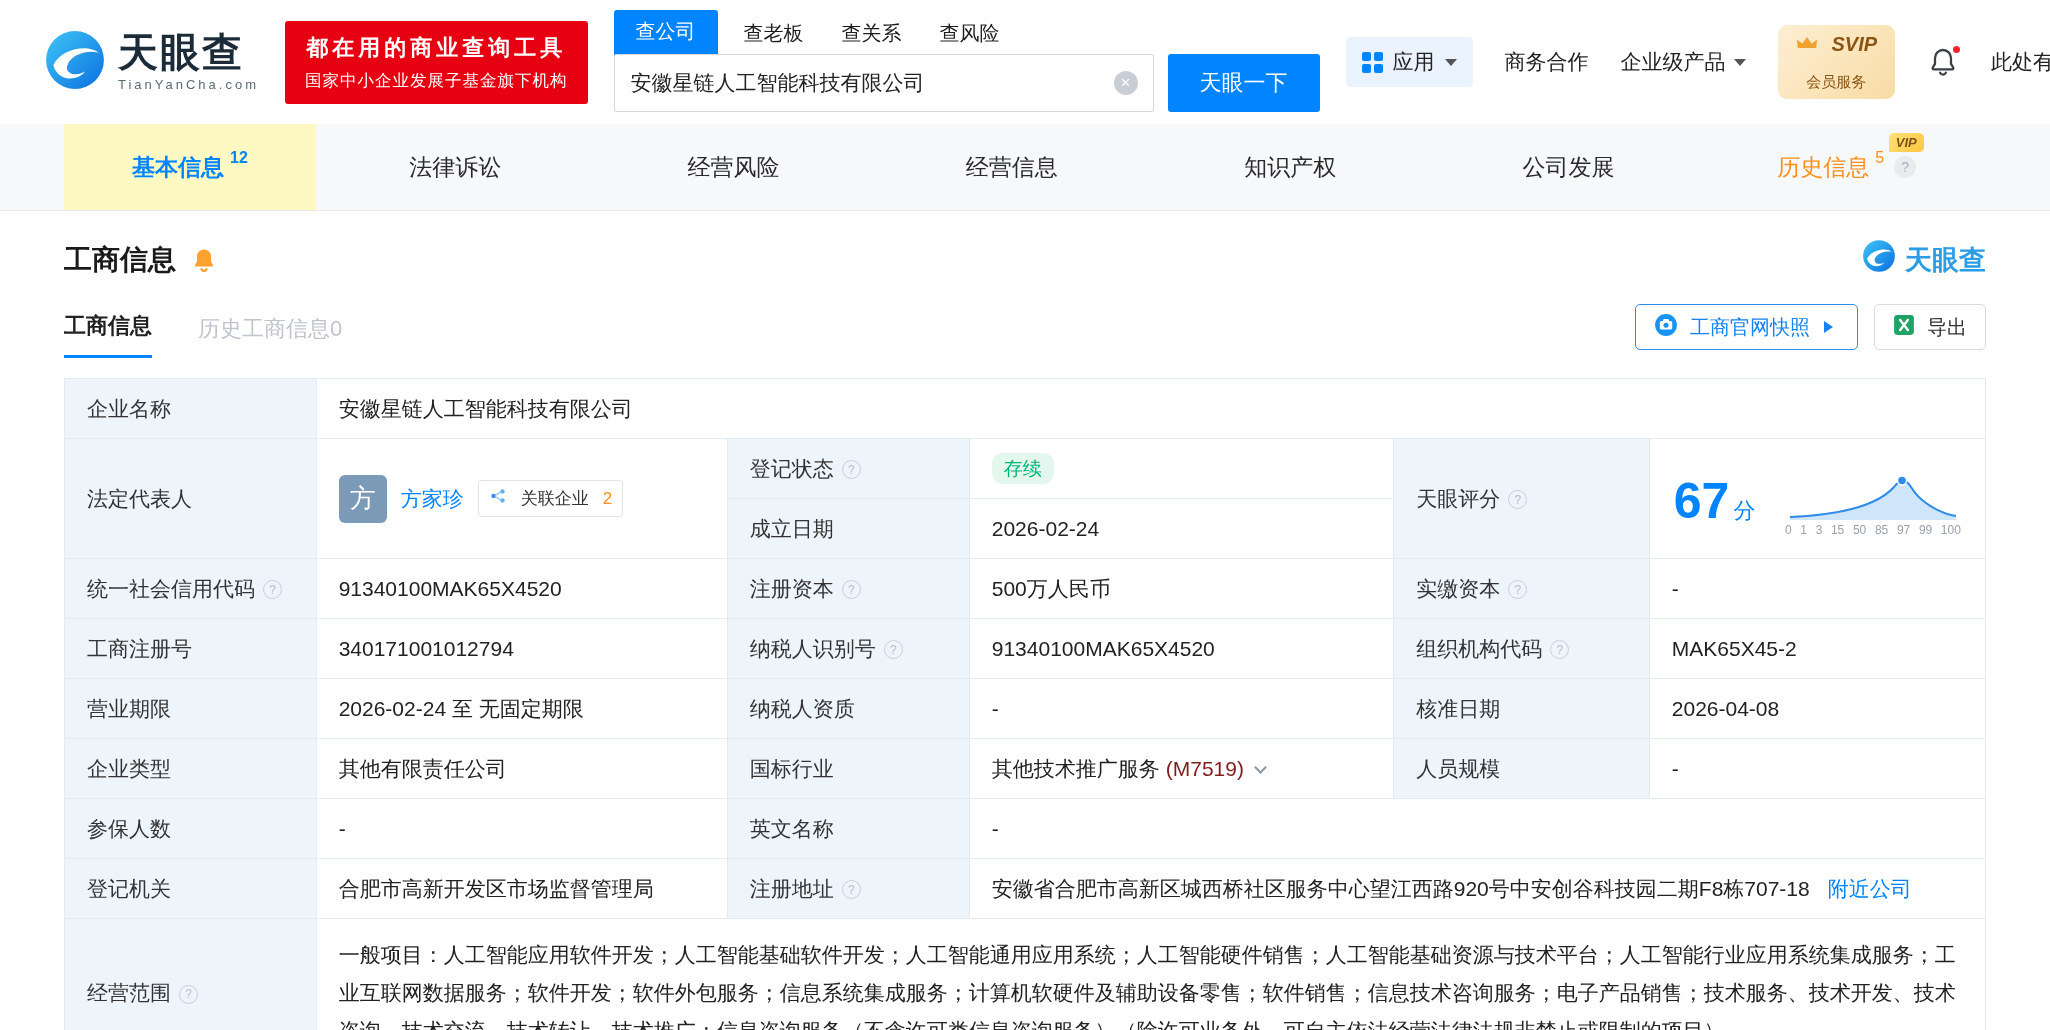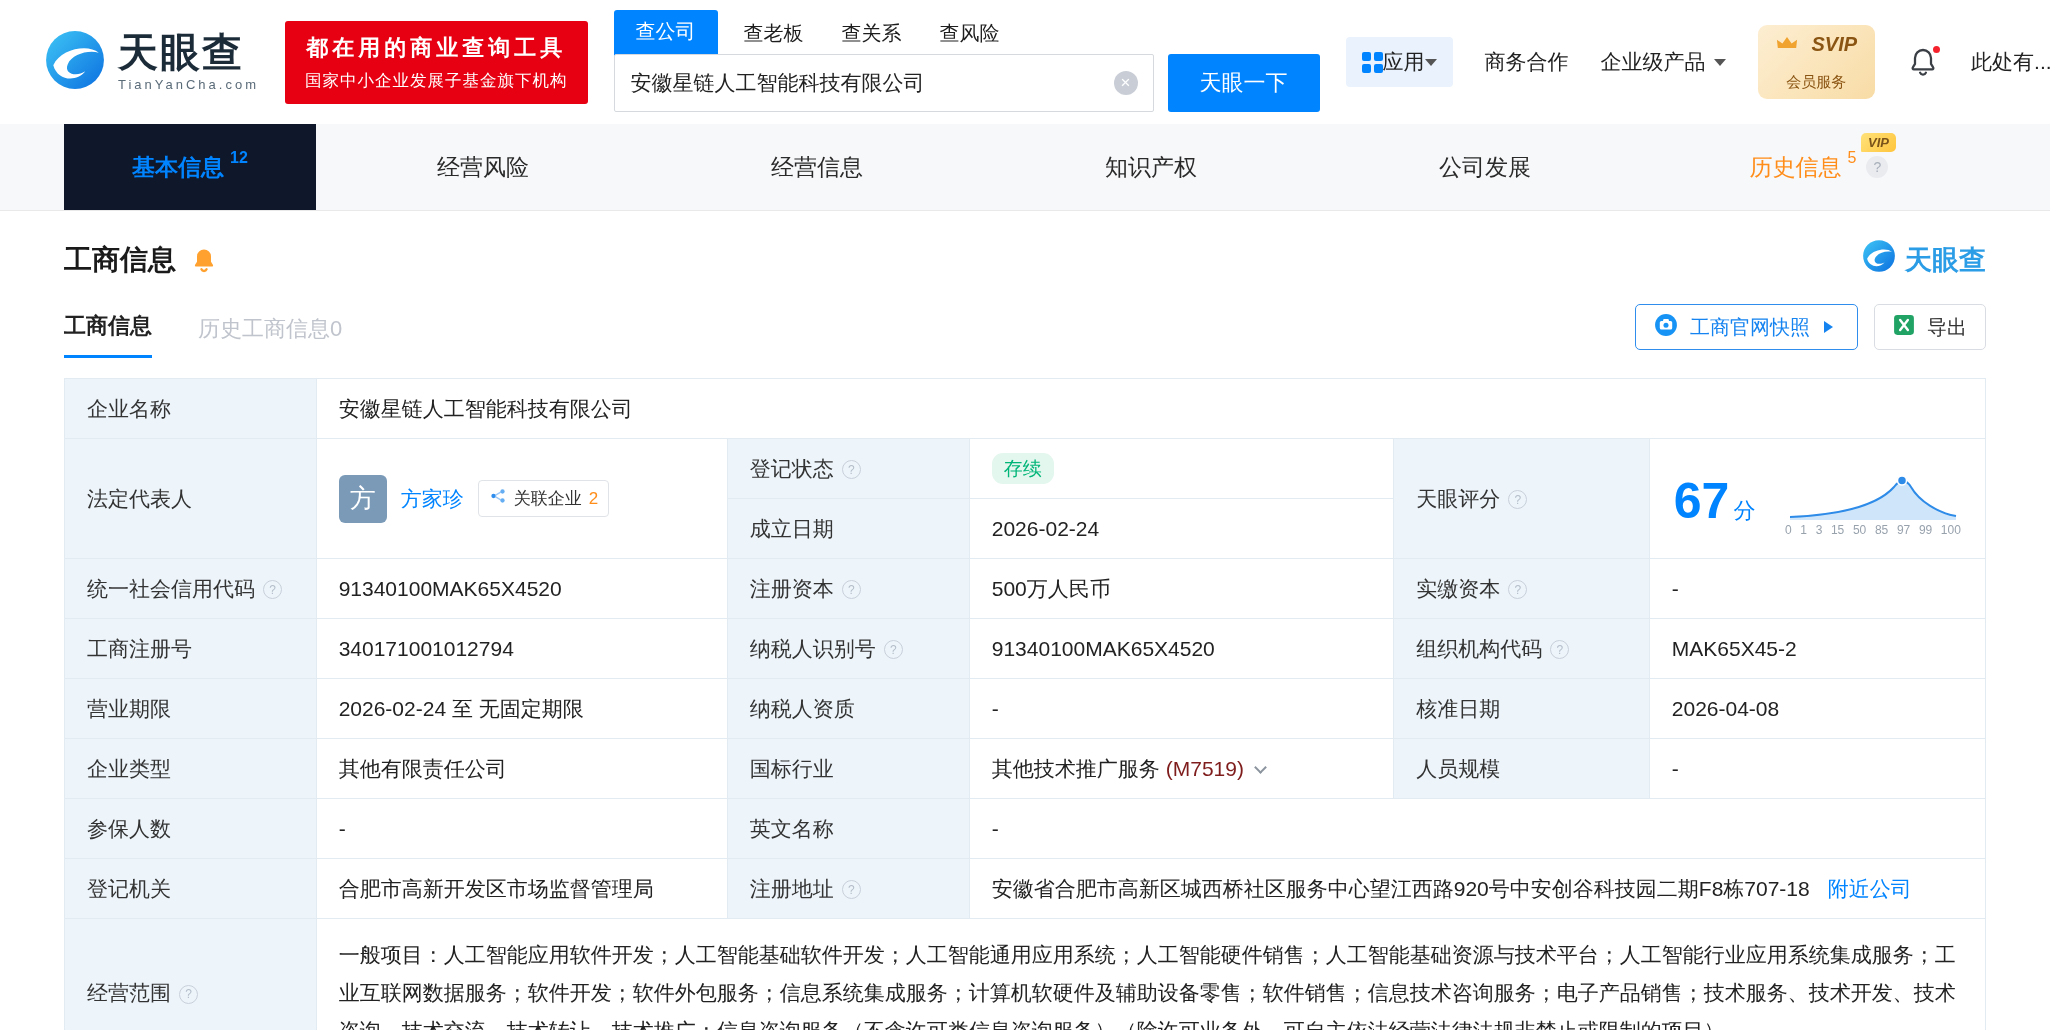--- a/index.html
+++ b/index.html
@@ -24,41 +24,41 @@
   .search-row{display:flex;align-items:center}
   .search-box{position:relative;width:540px}
   .search-box input{width:100%;height:58px;border:1px solid #d6dade;border-radius:2px;
     padding:0 54px 0 16px;font-size:21px;color:#222;outline:none;font-family:inherit}
   .clear-btn{position:absolute;right:16px;top:50%;transform:translateY(-50%);width:24px;height:24px;
     border-radius:50%;background:#c9ced6;color:#fff;font-size:17px;line-height:23px;text-align:center;cursor:pointer}
   .search-btn{height:58px;width:152px;margin-left:14px;background:#0084ff;color:#fff;font-size:22px;
     border:none;border-radius:3px;cursor:pointer;font-family:inherit}
 
   .header-right{margin-left:auto;display:flex;align-items:center;gap:32px;font-size:21px;color:#222;white-space:nowrap}
-  .apps{display:flex;align-items:center;background:#e9f2fd;border-radius:4px;padding:11px 16px;cursor:pointer}
+  .apps{display:flex;align-items:center;gap:10px;background:#e9f2fd;border-radius:4px;padding:11px 16px;cursor:pointer}
   .grid-icon{display:grid;grid-template-columns:9px 9px;gap:3px}
   .grid-icon i{width:9px;height:9px;background:#0084ff;border-radius:2px;display:block}
   .caret{width:0;height:0;border:6px solid transparent;border-top:7px solid #555;margin-top:7px}
   .hlink{display:flex;align-items:center;gap:8px;color:#222;cursor:pointer}
   .svip{background:linear-gradient(135deg,#fdeed2,#f8dca6);border-radius:9px;padding:8px 18px;
     text-align:center;cursor:pointer;line-height:1.15}
   .svip .top{display:flex;align-items:center;justify-content:center;gap:14px;color:#8a5412;
     font-weight:700;font-style:italic;font-size:20px}
   .svip .bottom{color:#8a5412;font-size:15px;margin-top:17px}
   .bell-wrap{position:relative;cursor:pointer;display:flex}
   .bell-dot{position:absolute;top:-2px;right:-3px;width:11px;height:11px;background:#f5222d;
     border-radius:50%;border:2px solid #fff}
   .user{display:flex;align-items:center;gap:6px;cursor:pointer}
 
   
   .main-tabs{background:#f7f8fa;border-bottom:1px solid #e9e9e9}
   .main-tabs-inner{margin:0 64px;display:flex;height:86px}
   .tab{flex:1;display:flex;align-items:center;justify-content:center;font-size:23px;color:#2a2a2a;
     cursor:pointer;position:relative;white-space:nowrap}
-  .tab.active{flex:0 0 252px;background:#0f172a;color:#0084ff;font-weight:700}
+  .tab.active{flex:0 0 252px;background:#fef9c3;color:#0084ff;font-weight:700}
   .tab .count{font-size:16px;margin-left:6px;position:relative;top:-9px;font-weight:400}
   .tab.active .count{font-weight:600}
   .tab.history{color:#ff8d1a}
   .vip-tag{position:absolute;top:9px;left:calc(50% + 42px);background:linear-gradient(135deg,#ffe27a,#ffc53d);
     color:#7a531a;font-size:13px;font-weight:700;font-style:italic;padding:2px 7px;border-radius:5px 5px 5px 1px}
   .tab-help{width:22px;height:22px;background:#e9ebef;border-radius:50%;color:#a9b0ba;font-size:14px;
     display:inline-flex;align-items:center;justify-content:center;margin-left:10px}
 
   
   .content{padding:0 64px}
@@ -86,21 +86,21 @@
   td.lbl{background:#edf5fb;color:#333}
   .help{display:inline-flex;align-items:center;justify-content:center;width:19px;height:19px;
     border:1.5px solid #c8cfd9;border-radius:50%;color:#b4bdc9;font-size:12px;margin-left:8px;
     vertical-align:2px;cursor:pointer}
   .badge-green{display:inline-block;background:#e3f7ee;color:#00b578;font-size:19px;
     padding:6px 12px;border-radius:11px;line-height:1}
   .rep{display:flex;align-items:center;gap:14px}
   .avatar{width:48px;height:48px;background:#7a9ab8;border-radius:6px;color:#fff;font-size:26px;
     display:flex;align-items:center;justify-content:center;flex:0 0 48px;cursor:pointer}
   .rep-name{color:#0084ff;cursor:pointer}
-  .rel-tag{display:inline-flex;align-items:center;gap:7px;border:1px solid #e0e3e8;border-radius:4px;
+  .rel-tag{display:inline-flex;align-items:center;gap:14px;border:1px solid #e0e3e8;border-radius:4px;
     padding:6px 10px;font-size:17px;color:#333;cursor:pointer;white-space:nowrap}
   .rel-count{color:#ff8d1a}
   .score-cell{display:flex;align-items:center;justify-content:space-between;gap:14px;padding:4px 2px 0 2px}
   .score-num{color:#0084ff;font-weight:700;font-size:50px;display:flex;align-items:baseline;line-height:1}
   .score-unit{font-size:22px;font-weight:400;margin-left:4px}
   .chart{display:flex;flex-direction:column;width:176px;flex:0 0 176px}
   .ticks{display:flex;justify-content:space-between;font-size:12px;color:#98a2ad;margin-top:1px}
   .industry-code{color:#7f1d1d;margin-left:6px}
   .chev{display:inline-block;width:9px;height:9px;border-right:2px solid #8b949e;
     border-bottom:2px solid #8b949e;transform:rotate(45deg);margin-left:12px;vertical-align:4px;cursor:pointer}
@@ -191,20 +191,23 @@
       <span>此处有...</span>
     </div>
   </div>
 </header>
 
 <nav class="main-tabs">
   <div class="main-tabs-inner">
     <div class="tab active">
       <span>基本信息</span>
       <span class="count">12</span>
+    </div>
+    <div class="tab">
+      <span>法律诉讼</span>
     </div>
     <div class="tab">
       <span>经营风险</span>
     </div>
     <div class="tab">
       <span>经营信息</span>
     </div>
     <div class="tab">
       <span>知识产权</span>
     </div>

